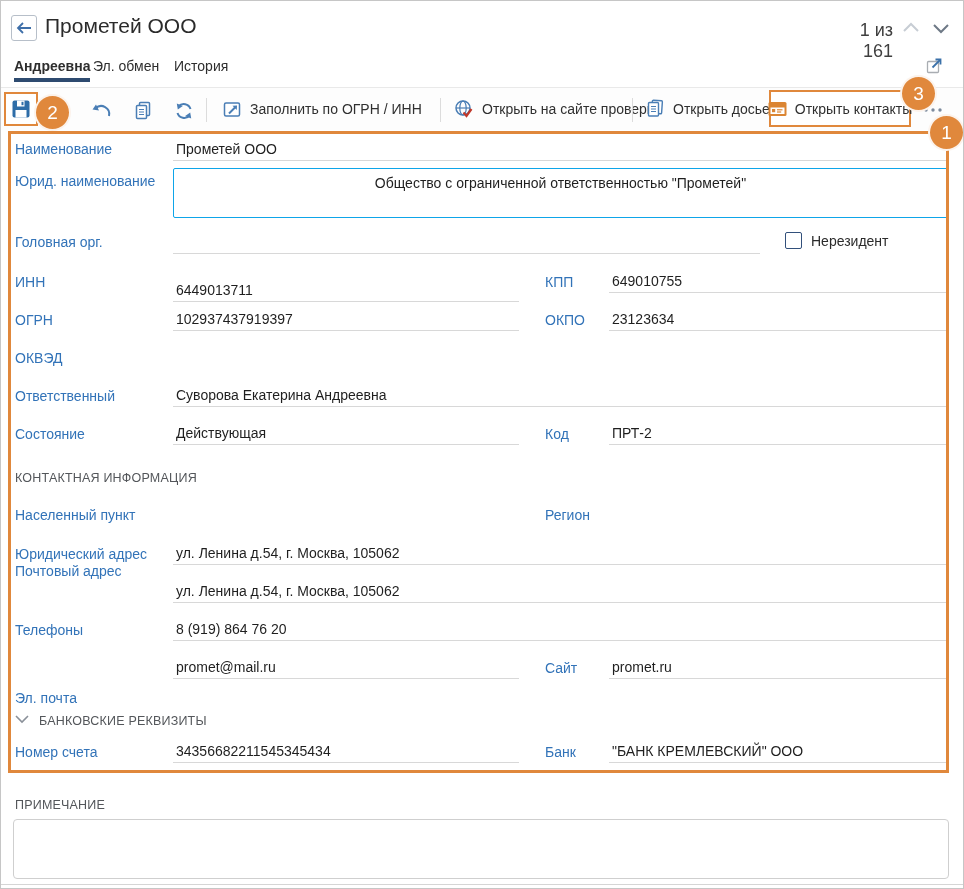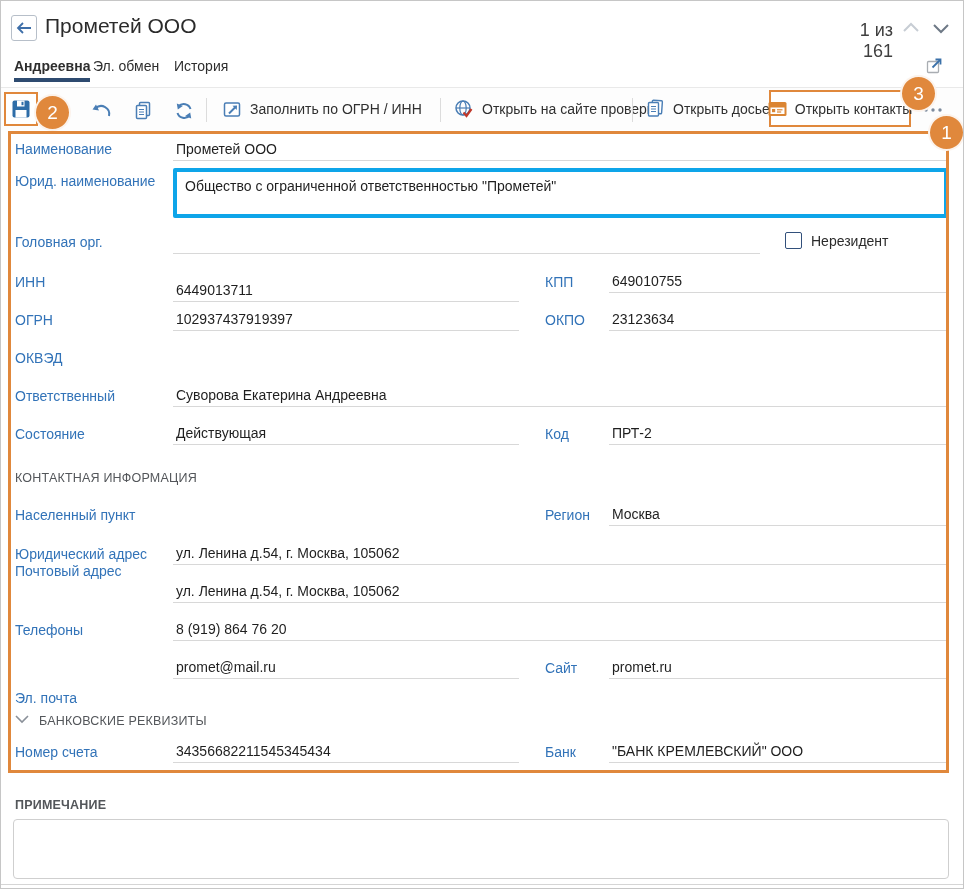--- a/index.html
+++ b/index.html
@@ -55,22 +55,22 @@
   .rlbl { position:absolute; left:544px; font-size:14px; color:#3273b8; white-space:nowrap; }
   .fld {
     position:absolute; height:20px; border-bottom:1px solid #d8d8d8;
     font-size:14px; color:#1f1f1f; padding-left:3px; white-space:nowrap; cursor:text;
   }
   .fld.l { left:172px; width:346px; }
   .fld.r { left:608px; width:339px; }
   .fld.full { left:172px; width:775px; }
   .multibox {
     position:absolute; left:172px; top:167px; width:775px; height:50px;
-    border:4px solid #0ea5e9; border-radius:2px; font-size:14px; color:#1f1f1f;
-    padding:6px 8px; cursor:text;
+    border:1px solid #0ea5e9; border-radius:2px; font-size:14px; color:#1f1f1f;
+    padding:6px 8px; cursor:text;text-align:center;
   }
   .cb { position:absolute; left:784px; top:231px; width:17px; height:17px; border:1px solid #32507b; border-radius:2px; background:#fff; cursor:pointer; }
   .cb-lbl { position:absolute; left:810px; top:232px; font-size:14px; color:#2b2b2b; cursor:pointer; }
   .section { position:absolute; font-size:12.5px; color:#53565a; letter-spacing:.2px; }
   .chev { position:absolute; left:13px; top:712px; width:16px; height:12px; cursor:pointer; }
   .notebox {
     position:absolute; left:12px; top:818px; width:936px; height:60px;
     border:1px solid #cfcfcf; border-radius:4px; background:#fff; cursor:text;
   }
   .bottom-line { position:absolute; left:0; top:883px; width:964px; height:1px; background:#d5d5d5; }
@@ -250,21 +250,20 @@
 
   <div class="lbl" style="top:425px;">Состояние</div>
   <div class="fld l" style="top:424px;">Действующая</div>
   <div class="rlbl" style="top:425px;">Код</div>
   <div class="fld r" style="top:424px;">ПРТ-2</div>
 
   <div class="section" style="left:14px; top:470px;">КОНТАКТНАЯ ИНФОРМАЦИЯ</div>
 
   <div class="lbl" style="top:506px;">Населенный пункт</div>
   <div class="rlbl" style="top:506px;">Регион</div>
-  <div class="fld r" style="top:505px;">Москва</div>
 
   <div class="lbl" style="top:545px;">Юридический адрес</div>
   <div class="fld full" style="top:544px;">ул. Ленина д.54, г. Москва, 105062</div>
 
   <div class="lbl" style="top:562px;">Почтовый адрес</div>
   <div class="fld full" style="top:582px;">ул. Ленина д.54, г. Москва, 105062</div>
 
   <div class="lbl" style="top:621px;">Телефоны</div>
   <div class="fld full" style="top:620px;">8 (919) 864 76 20</div>
 
@@ -278,21 +277,21 @@
         <polyline points="2,3 8,9 14,3" fill="none" stroke="#8a9099" stroke-width="1.6"></polyline>
       </svg>
   </div>
   <div class="section" style="left:38px; top:713px;">БАНКОВСКИЕ РЕКВИЗИТЫ</div>
 
   <div class="lbl" style="top:743px;">Номер счета</div>
   <div class="fld l" style="top:742px;">34356682211545345434</div>
   <div class="rlbl" style="top:743px;">Банк</div>
   <div class="fld r" style="top:742px;">"БАНК КРЕМЛЕВСКИЙ" ООО</div>
 
-  <div class="section" style="left:14px; top:797px;font-weight:bold;">ПРИМЕЧАНИЕ</div>
+  <div class="section" style="left:14px; top:797px;">ПРИМЕЧАНИЕ</div>
   <div class="notebox"></div>
 
   <div class="bottom-line"></div>
 
   <div class="ann-frame"></div>
   <div class="badge badge1">1</div>
   <div class="badge badge2">2</div>
   <div class="badge badge3">3</div>
 
 </div>

